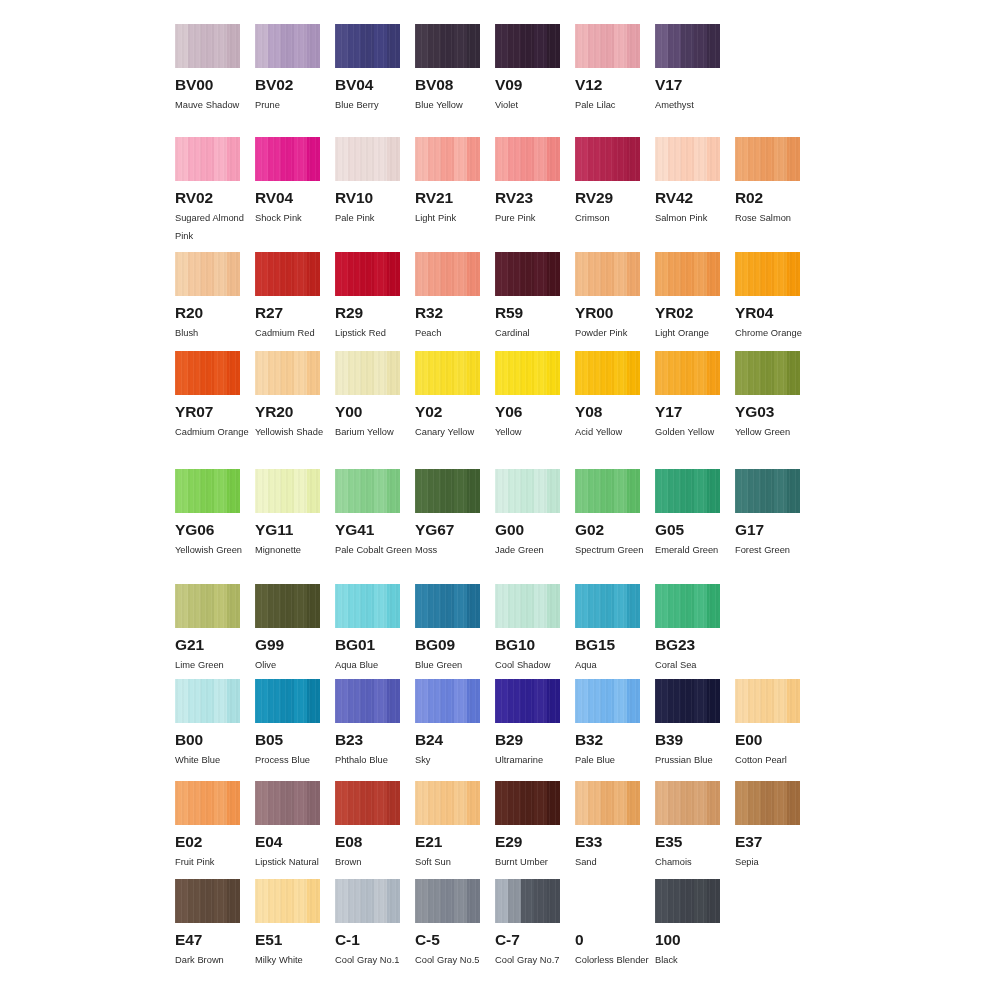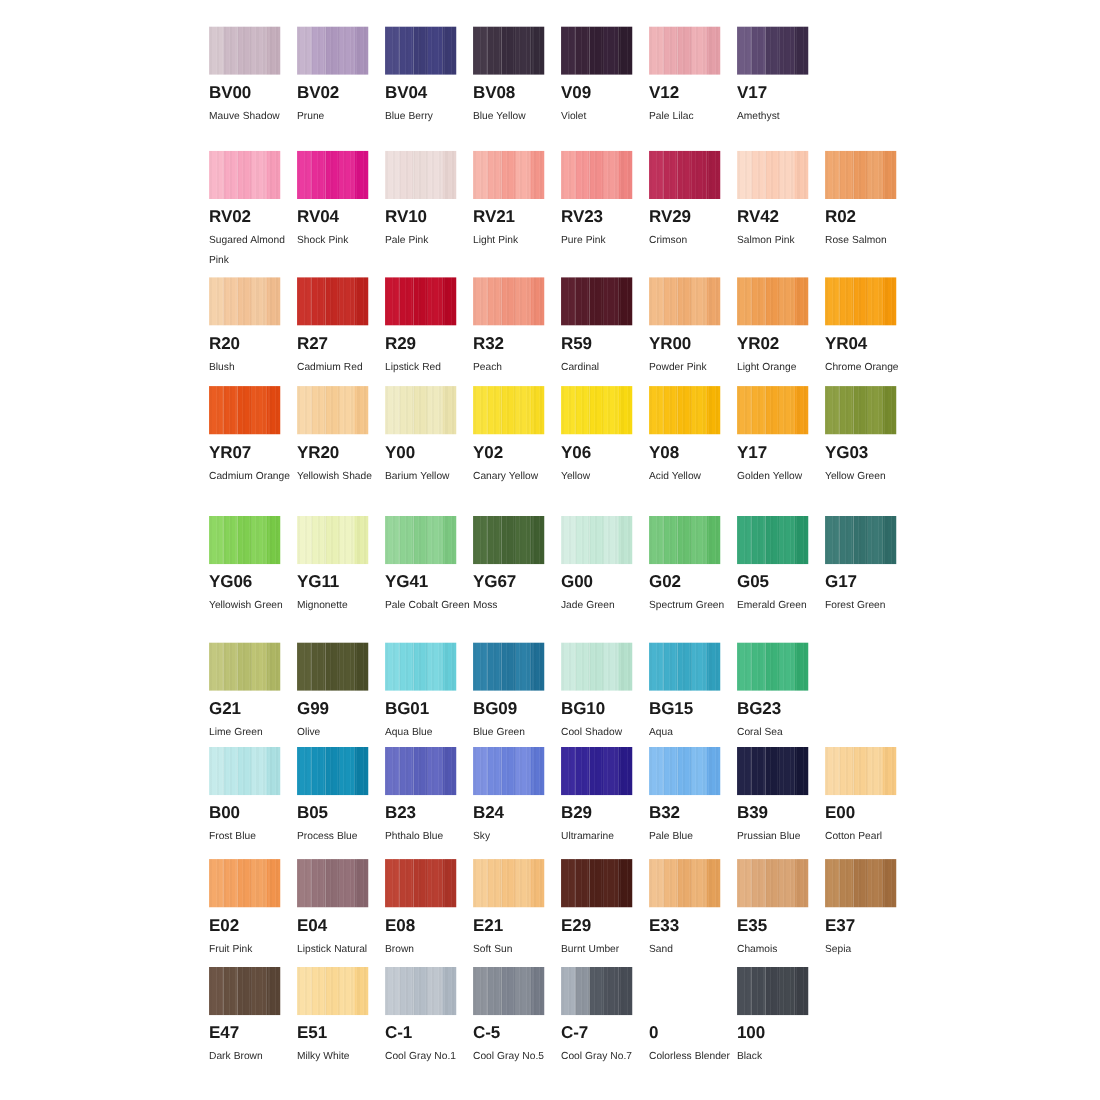--- a/index.html
+++ b/index.html
@@ -76,21 +76,20 @@
     color: #2c2c2c;
     line-height: 1.95;
     margin-top: 3px;
     width: 78px;
     word-spacing: 0.2px;
   }
   .grid-rows {
     display: flex;
     flex-direction: column;
     row-gap: 0px;
-    align-items: flex-end;
   }
   .grid-row {
     display: grid;
     grid-template-columns: repeat(8, 80px);
     width: 640px;
   }
 </style>
 </head>
 <body>
 
@@ -758,21 +757,21 @@
             <div class="bands">
               <span style="background: rgb(198, 235, 235);"></span>
               <span style="background: rgb(188, 232, 233);"></span>
               <span style="background: rgb(180, 229, 230);"></span>
               <span style="background: rgb(192, 233, 234);"></span>
               <span style="background: rgb(170, 223, 225);"></span>
             </div>
             <div class="streaks"></div>
           </div>
           <div class="swatch-code">B00</div>
-          <div class="swatch-name">Frost Blue</div>
+          <div class="swatch-name">White Blue</div>
         </div>
         <div class="swatch-cell">
           <div class="swatch-chip">
             <div class="bands">
               <span style="background: rgb(27, 150, 189);"></span>
               <span style="background: rgb(22, 144, 184);"></span>
               <span style="background: rgb(17, 137, 177);"></span>
               <span style="background: rgb(23, 147, 186);"></span>
               <span style="background: rgb(11, 127, 166);"></span>
             </div>

